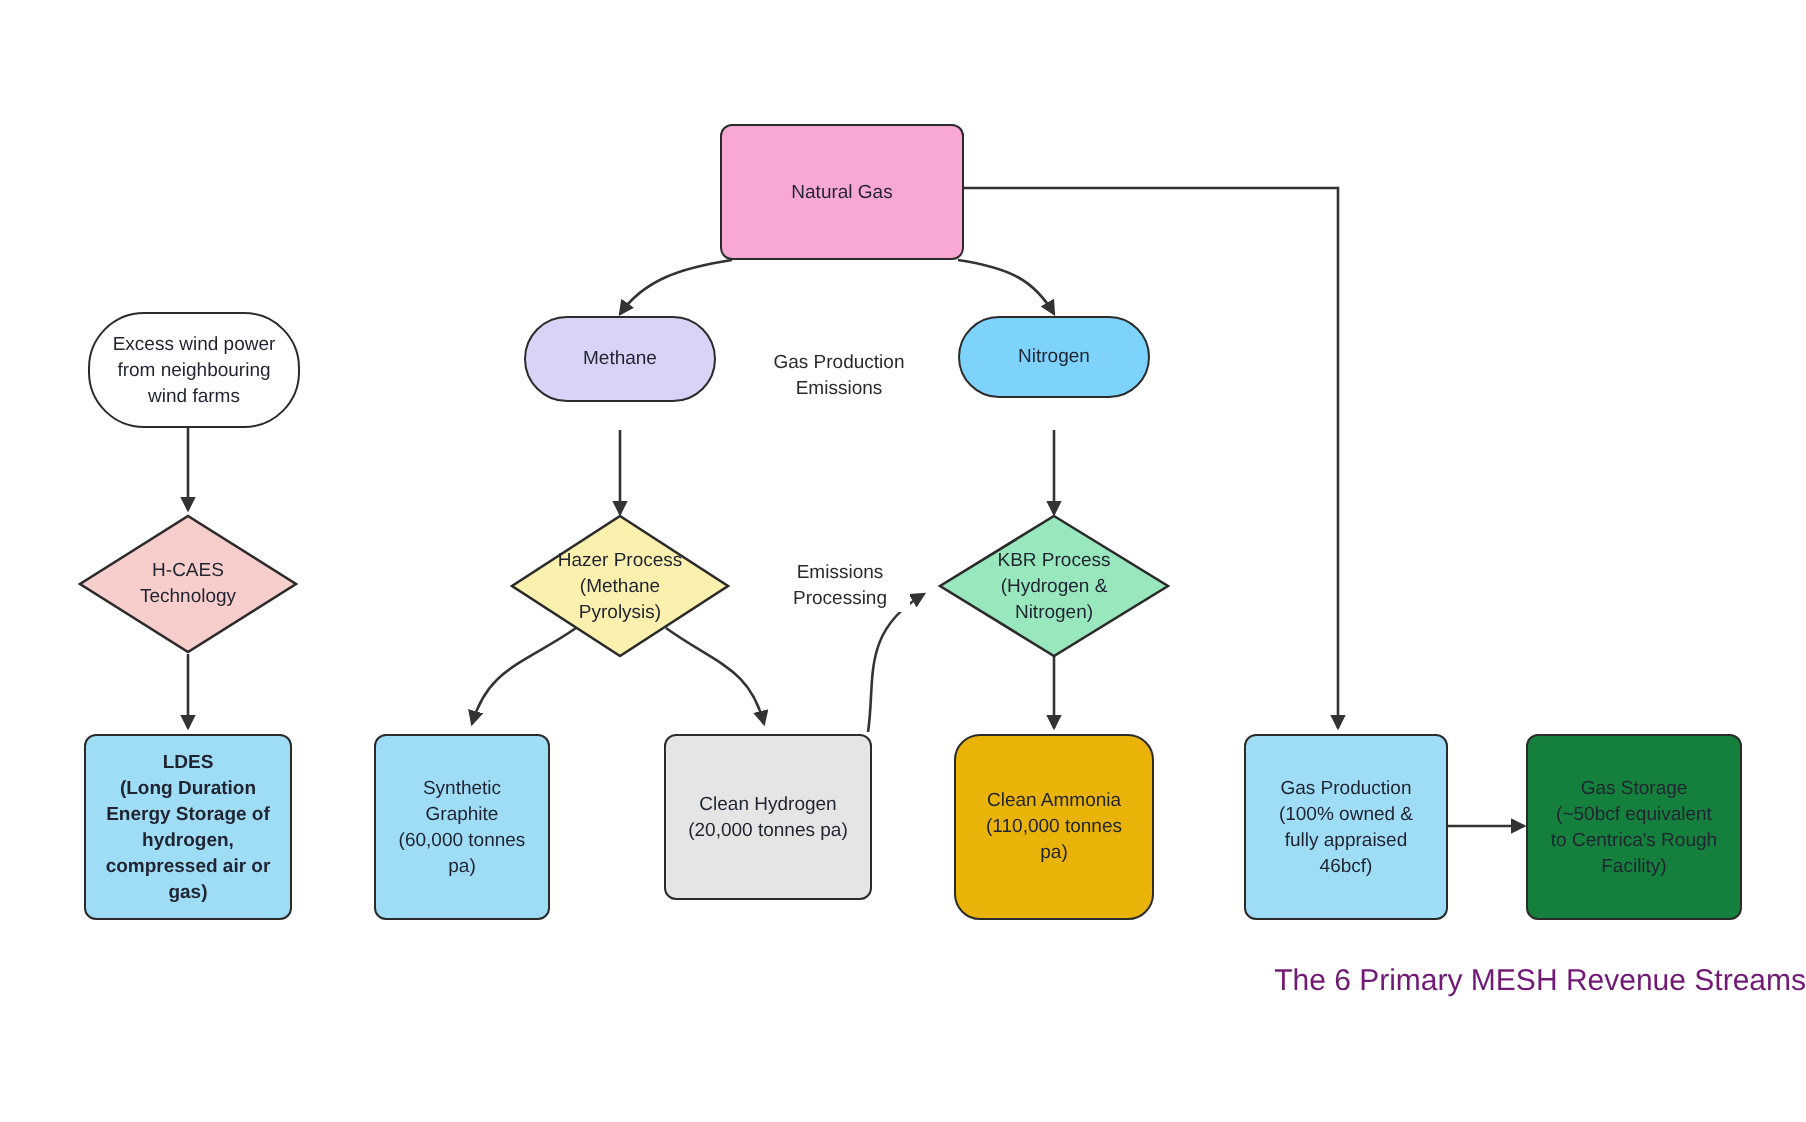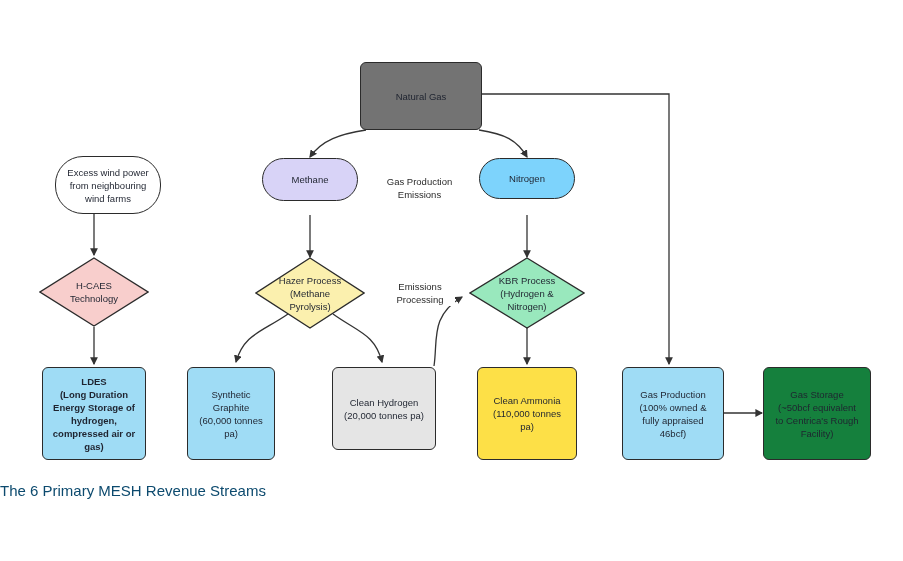--- a/index.html
+++ b/index.html
@@ -74,23 +74,23 @@
     line-height: 13px;
     color: #2b2b2b;
     white-space: pre-line;
     background: #ffffff;
     z-index: 3;
   }
   #diagram-title {
     position: absolute;
     left: 0;
     width: 903px;
-    text-align: left;
+    text-align: right;
     font-size: 15px;
-    color: #0c4a6e;
+    color: #701a75;
     z-index: 3;
   }
 </style>
 </head>
 <body>
 
 <div id="canvas">
 
   <svg id="edge-layer" viewBox="0 0 903 561" xmlns="http://www.w3.org/2000/svg">
     <defs>
@@ -117,25 +117,25 @@
 
     <path d="M 333,314 C 358,332 375,334 382,362" fill="none" stroke="#333333" stroke-width="1.3" marker-end="url(#arrow)"></path>
 
     <path d="M 527,327 L 527,364" fill="none" stroke="#333333" stroke-width="1.3" marker-end="url(#arrow)"></path>
 
     <path d="M 434,366 C 438,340 430,316 462,297" fill="none" stroke="#333333" stroke-width="1.3" marker-end="url(#arrow)"></path>
 
     <path d="M 724,413 L 762,413" fill="none" stroke="#333333" stroke-width="1.3" marker-end="url(#arrow)"></path>
   </svg>
 
-  <div class="node shape-rect" id="node-natural-gas" style="left:360px; top:62px; width:122px; height:68px; background:#737373;">
+  <div class="node shape-rect" id="node-natural-gas" style="left:360px; top:62px; width:122px; height:68px; background:#f9a8d4;">
     <span class="label">Natural Gas</span>
   </div>
 
-  <div class="node shape-stadium" id="node-excess-wind-power" style="left:55px; top:156px; width:106px; height:58px; background:#ffffff;">
+  <div class="node shape-stadium" id="node-excess-wind-power" style="left:44px; top:156px; width:106px; height:58px; background:#ffffff;">
     <span class="label">Excess wind power
 from neighbouring
 wind farms</span>
   </div>
 
   <div class="node shape-stadium" id="node-methane" style="left:262px; top:158px; width:96px; height:43px; background:#d8d3f7;">
     <span class="label">Methane</span>
   </div>
 
   <div class="node shape-stadium" id="node-nitrogen" style="left:479px; top:158px; width:96px; height:41px; background:#7dd3fc;">
@@ -180,21 +180,21 @@
   <div class="node shape-rect" id="node-synthetic-graphite" style="left:187px; top:367px; width:88px; height:93px; background:#9fdcf5;">
     <span class="label">Synthetic Graphite
 (60,000 tonnes pa)</span>
   </div>
 
   <div class="node shape-rect" id="node-clean-hydrogen" style="left:332px; top:367px; width:104px; height:83px; background:#e5e5e5;">
     <span class="label">Clean Hydrogen
 (20,000 tonnes pa)</span>
   </div>
 
-  <div class="node shape-rect" id="node-clean-ammonia" style="left:477px; top:367px; width:100px; height:93px; background:#fde047;">
+  <div class="node shape-rect" id="node-clean-ammonia" style="left:477px; top:367px; width:100px; height:93px; background:#eab308;border-radius:13px;">
     <span class="label">Clean Ammonia
 (110,000 tonnes
 pa)</span>
   </div>
 
   <div class="node shape-rect" id="node-gas-production" style="left:622px; top:367px; width:102px; height:93px; background:#9fdcf5;">
     <span class="label">Gas Production
 (100% owned &amp;
 fully appraised
 46bcf)</span>

